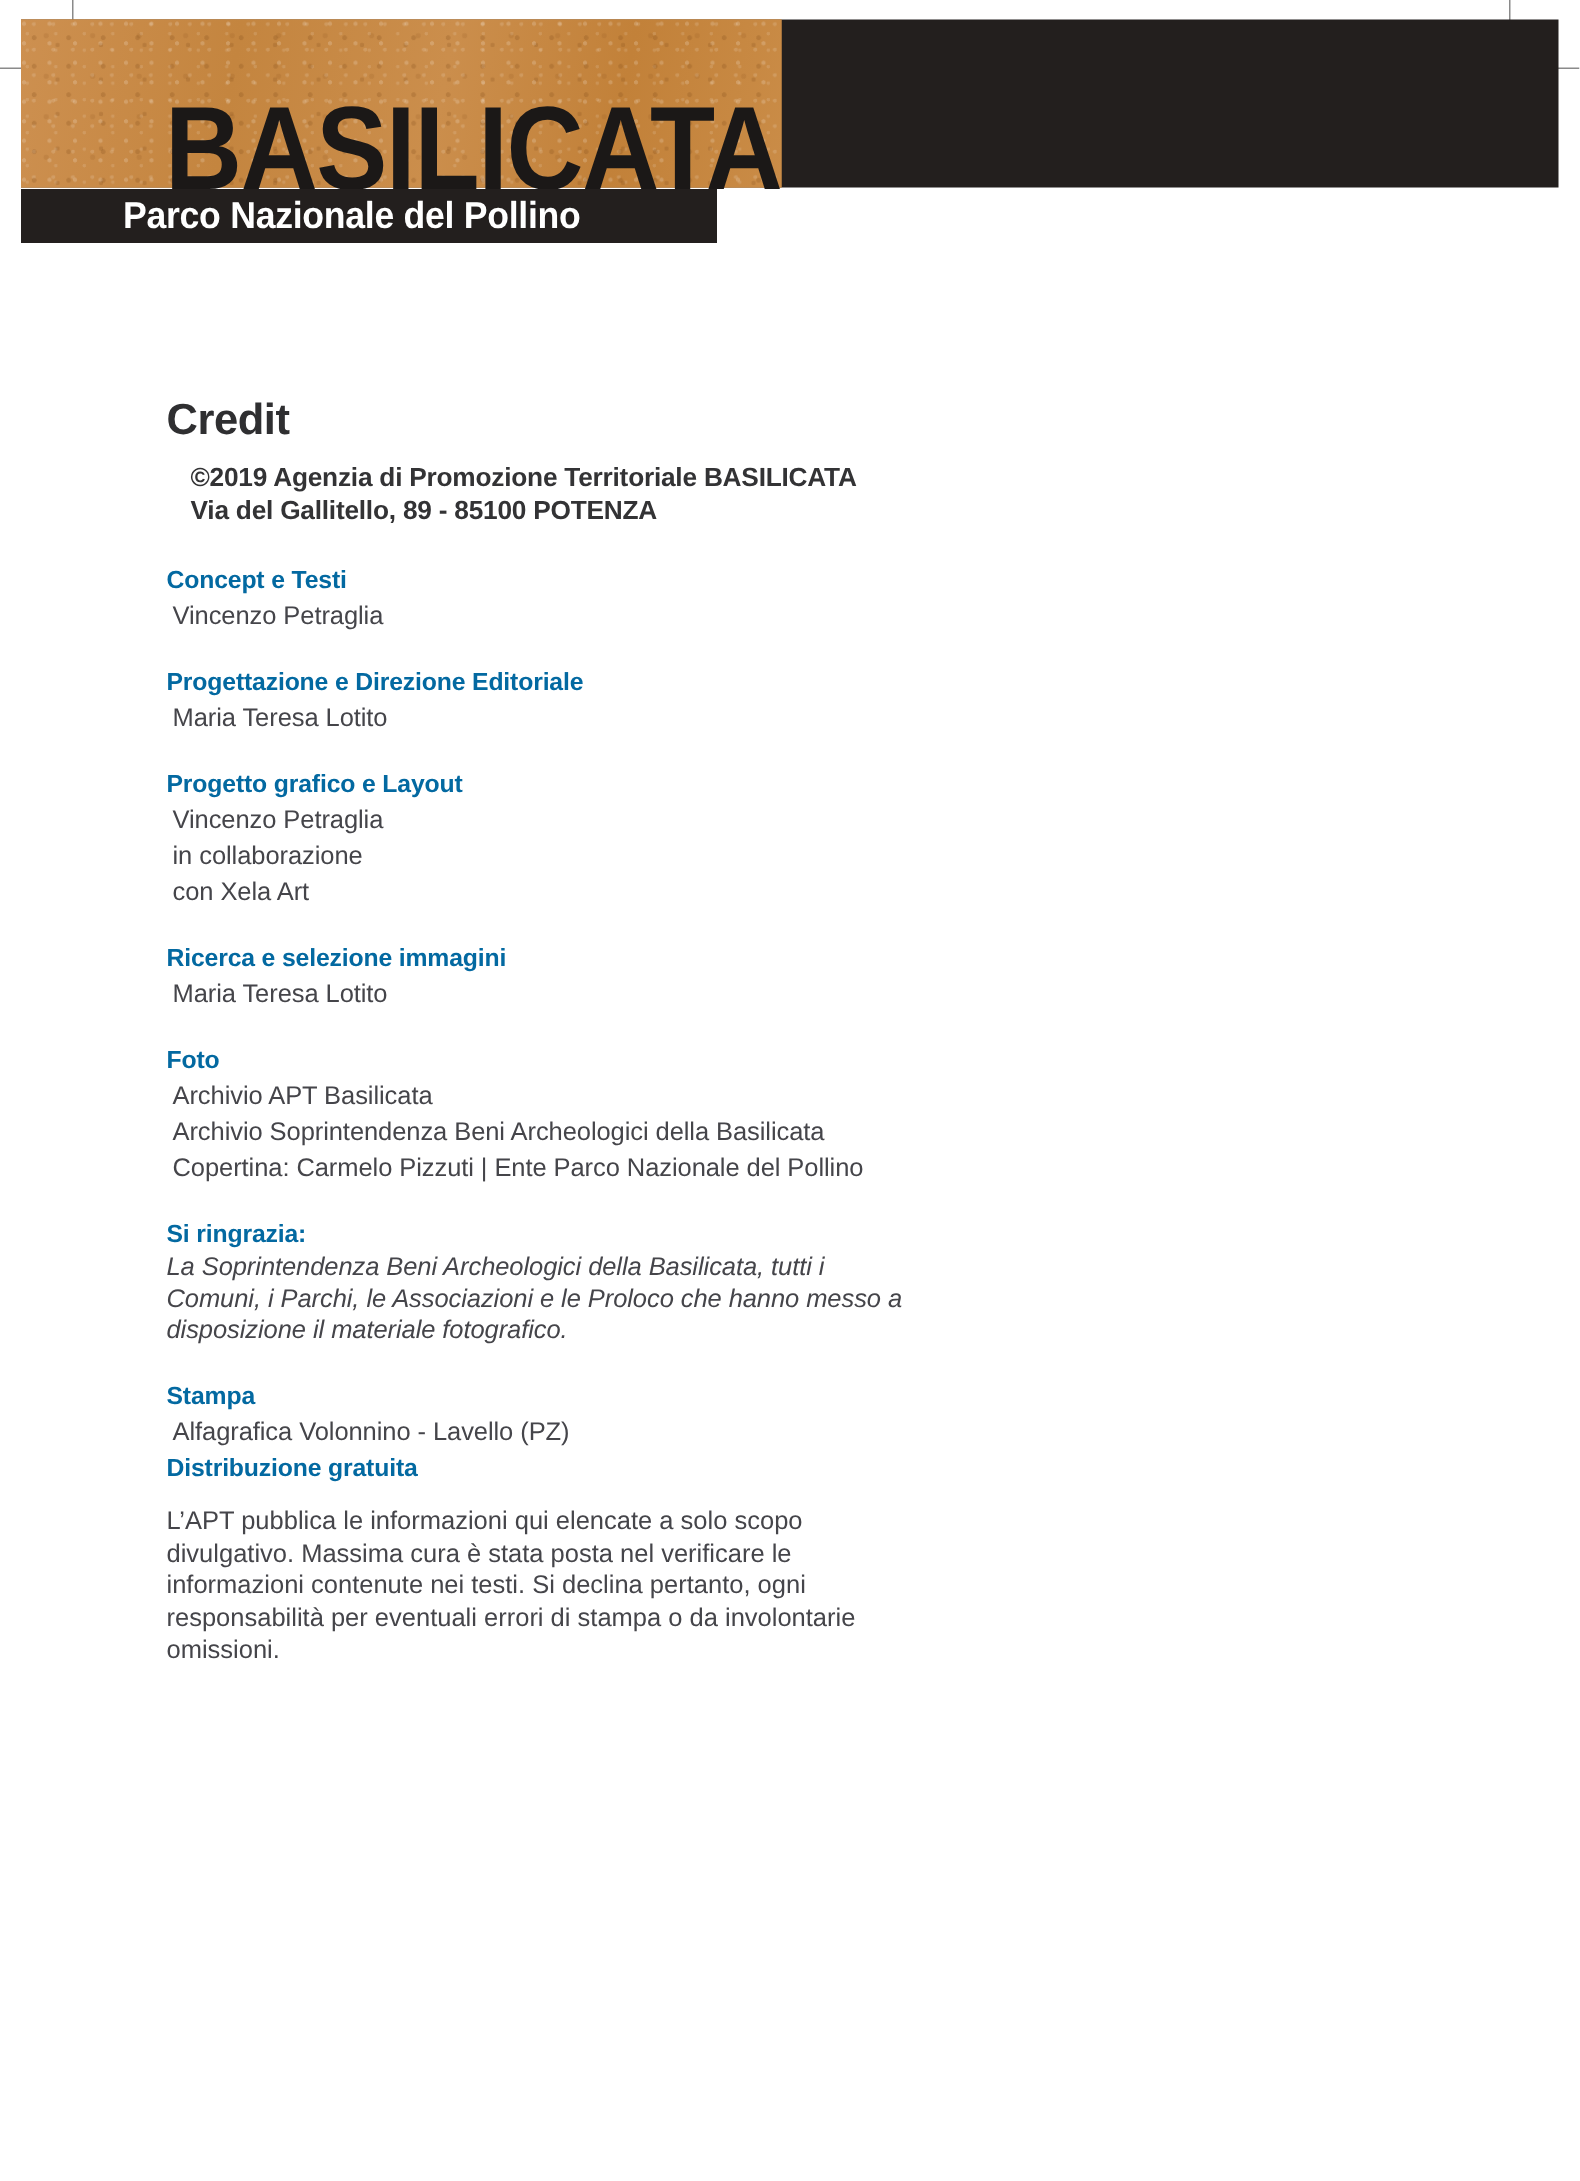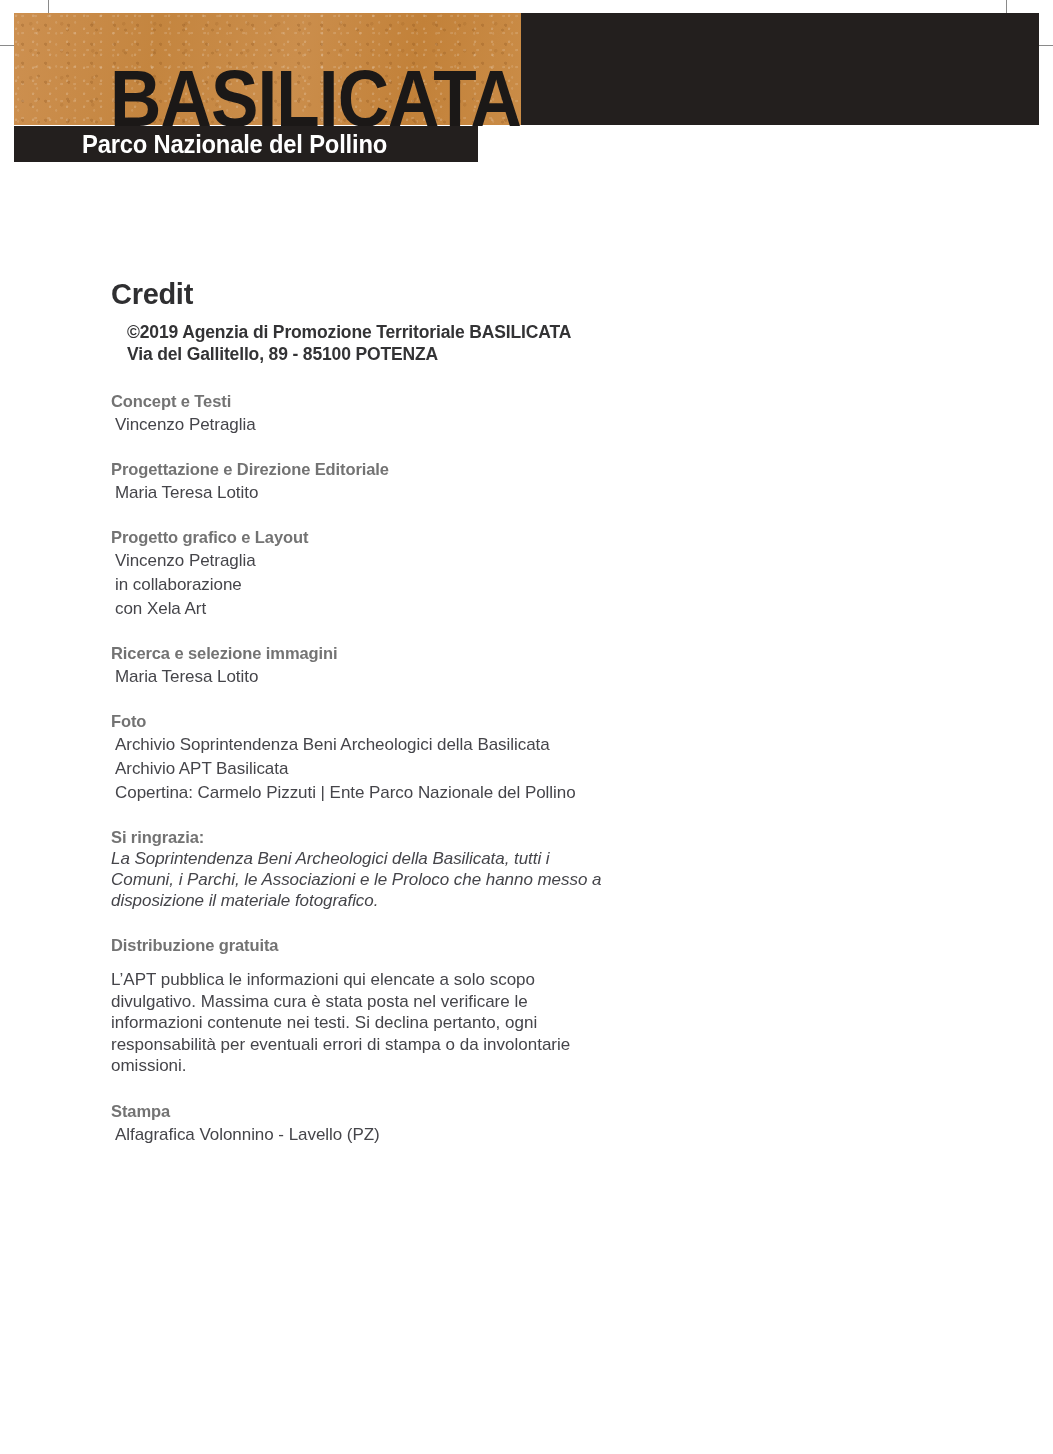--- a/index.html
+++ b/index.html
@@ -108,21 +108,21 @@
     color: #ffffff;
     transform: scaleX(0.95);
     transform-origin: left top;
     white-space: nowrap;
   }
 
   
   .credits {
     position: absolute;
     left: 111px;
-    top: 278px;
+    top: 264px;
     width: 640px;
     color: #3a3a3c;
   }
   .credits-heading {
     margin: 0 0 12px 0;
     font-size: 29px;
     line-height: 32px;
     font-weight: 700;
     letter-spacing: -0.3px;
     color: #2f2f31;
@@ -137,21 +137,21 @@
   }
   .address div { white-space: nowrap; }
 
   .section { margin: 0 0 24px 0; }
   .section-title {
     margin: 0 0 1px 0;
     font-size: 16.5px;
     line-height: 20px;
     font-weight: 700;
     letter-spacing: -0.1px;
-    color: #737373;
+    color: #0369a1;
   }
   .section-line {
     margin: 4px;
     font-size: 17px;
     line-height: 20px;
     font-weight: 400;
     letter-spacing: -0.05px;
     color: #45454a;
   }
   .section-para {
@@ -224,34 +224,34 @@
       <p class="section-line">con Xela Art</p>
     </div>
 
     <div class="section">
       <p class="section-title">Ricerca e selezione immagini</p>
       <p class="section-line">Maria Teresa Lotito</p>
     </div>
 
     <div class="section">
       <p class="section-title">Foto</p>
+      <p class="section-line">Archivio APT Basilicata</p>
       <p class="section-line">Archivio Soprintendenza Beni Archeologici della Basilicata</p>
-      <p class="section-line">Archivio APT Basilicata</p>
       <p class="section-line">Copertina: Carmelo Pizzuti | Ente Parco Nazionale del Pollino</p>
     </div>
 
     <div class="section">
       <p class="section-title">Si ringrazia:</p>
       <p class="section-para">La Soprintendenza Beni Archeologici della Basilicata, tutti i Comuni, i Parchi, le Associazioni e le Proloco che hanno messo a disposizione il materiale fotografico.</p>
-    </div>
-
-    <div class="section">
-      <p class="section-title">Distribuzione gratuita</p>
-      <p class="disclaimer"> L’APT pubblica le informazioni qui elencate a solo scopo divulgativo. Massima cura è stata posta nel verificare le informazioni contenute nei testi. Si declina pertanto, ogni responsabilità per eventuali errori di stampa o da involontarie omissioni.</p>
     </div>
 
     <div class="section print">
       <p class="section-title">Stampa</p>
       <p class="section-line">Alfagrafica Volonnino - Lavello (PZ)</p>
     </div>
 
+    <div class="section">
+      <p class="section-title">Distribuzione gratuita</p>
+      <p class="disclaimer"> L’APT pubblica le informazioni qui elencate a solo scopo divulgativo. Massima cura è stata posta nel verificare le informazioni contenute nei testi. Si declina pertanto, ogni responsabilità per eventuali errori di stampa o da involontarie omissioni.</p>
+    </div>
+
   </div>
 </div>
 
 </body></html>

